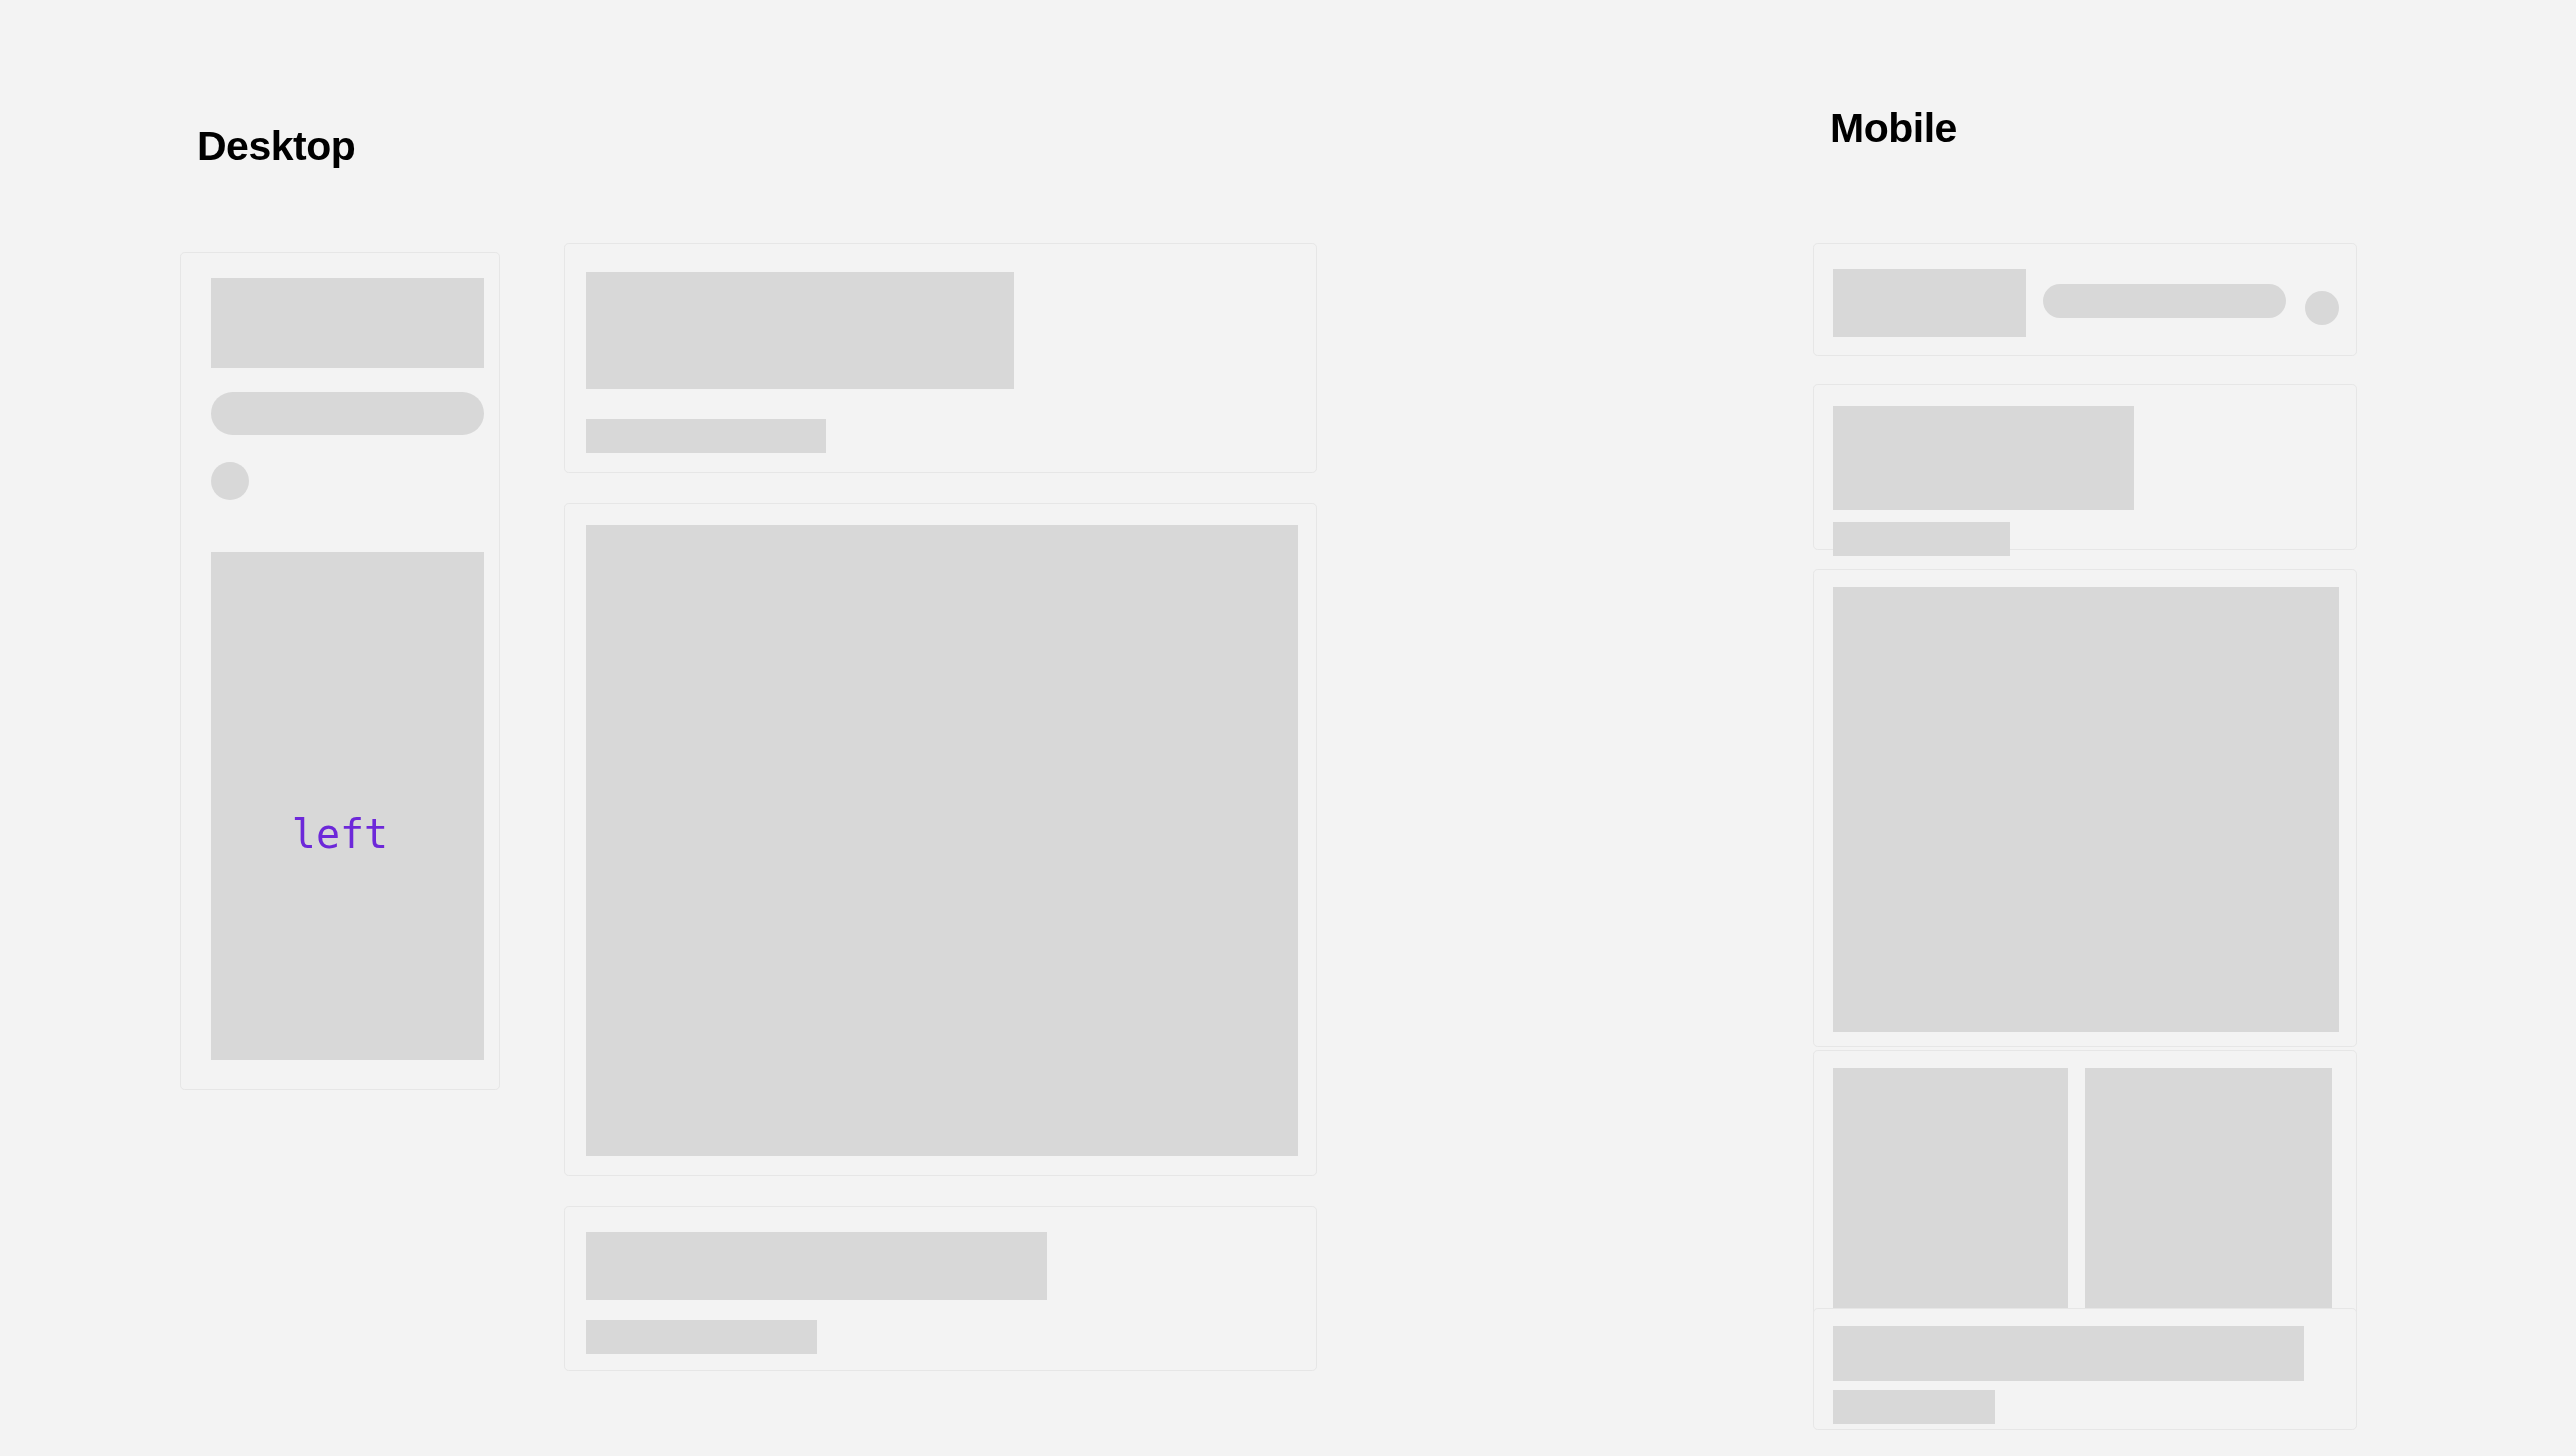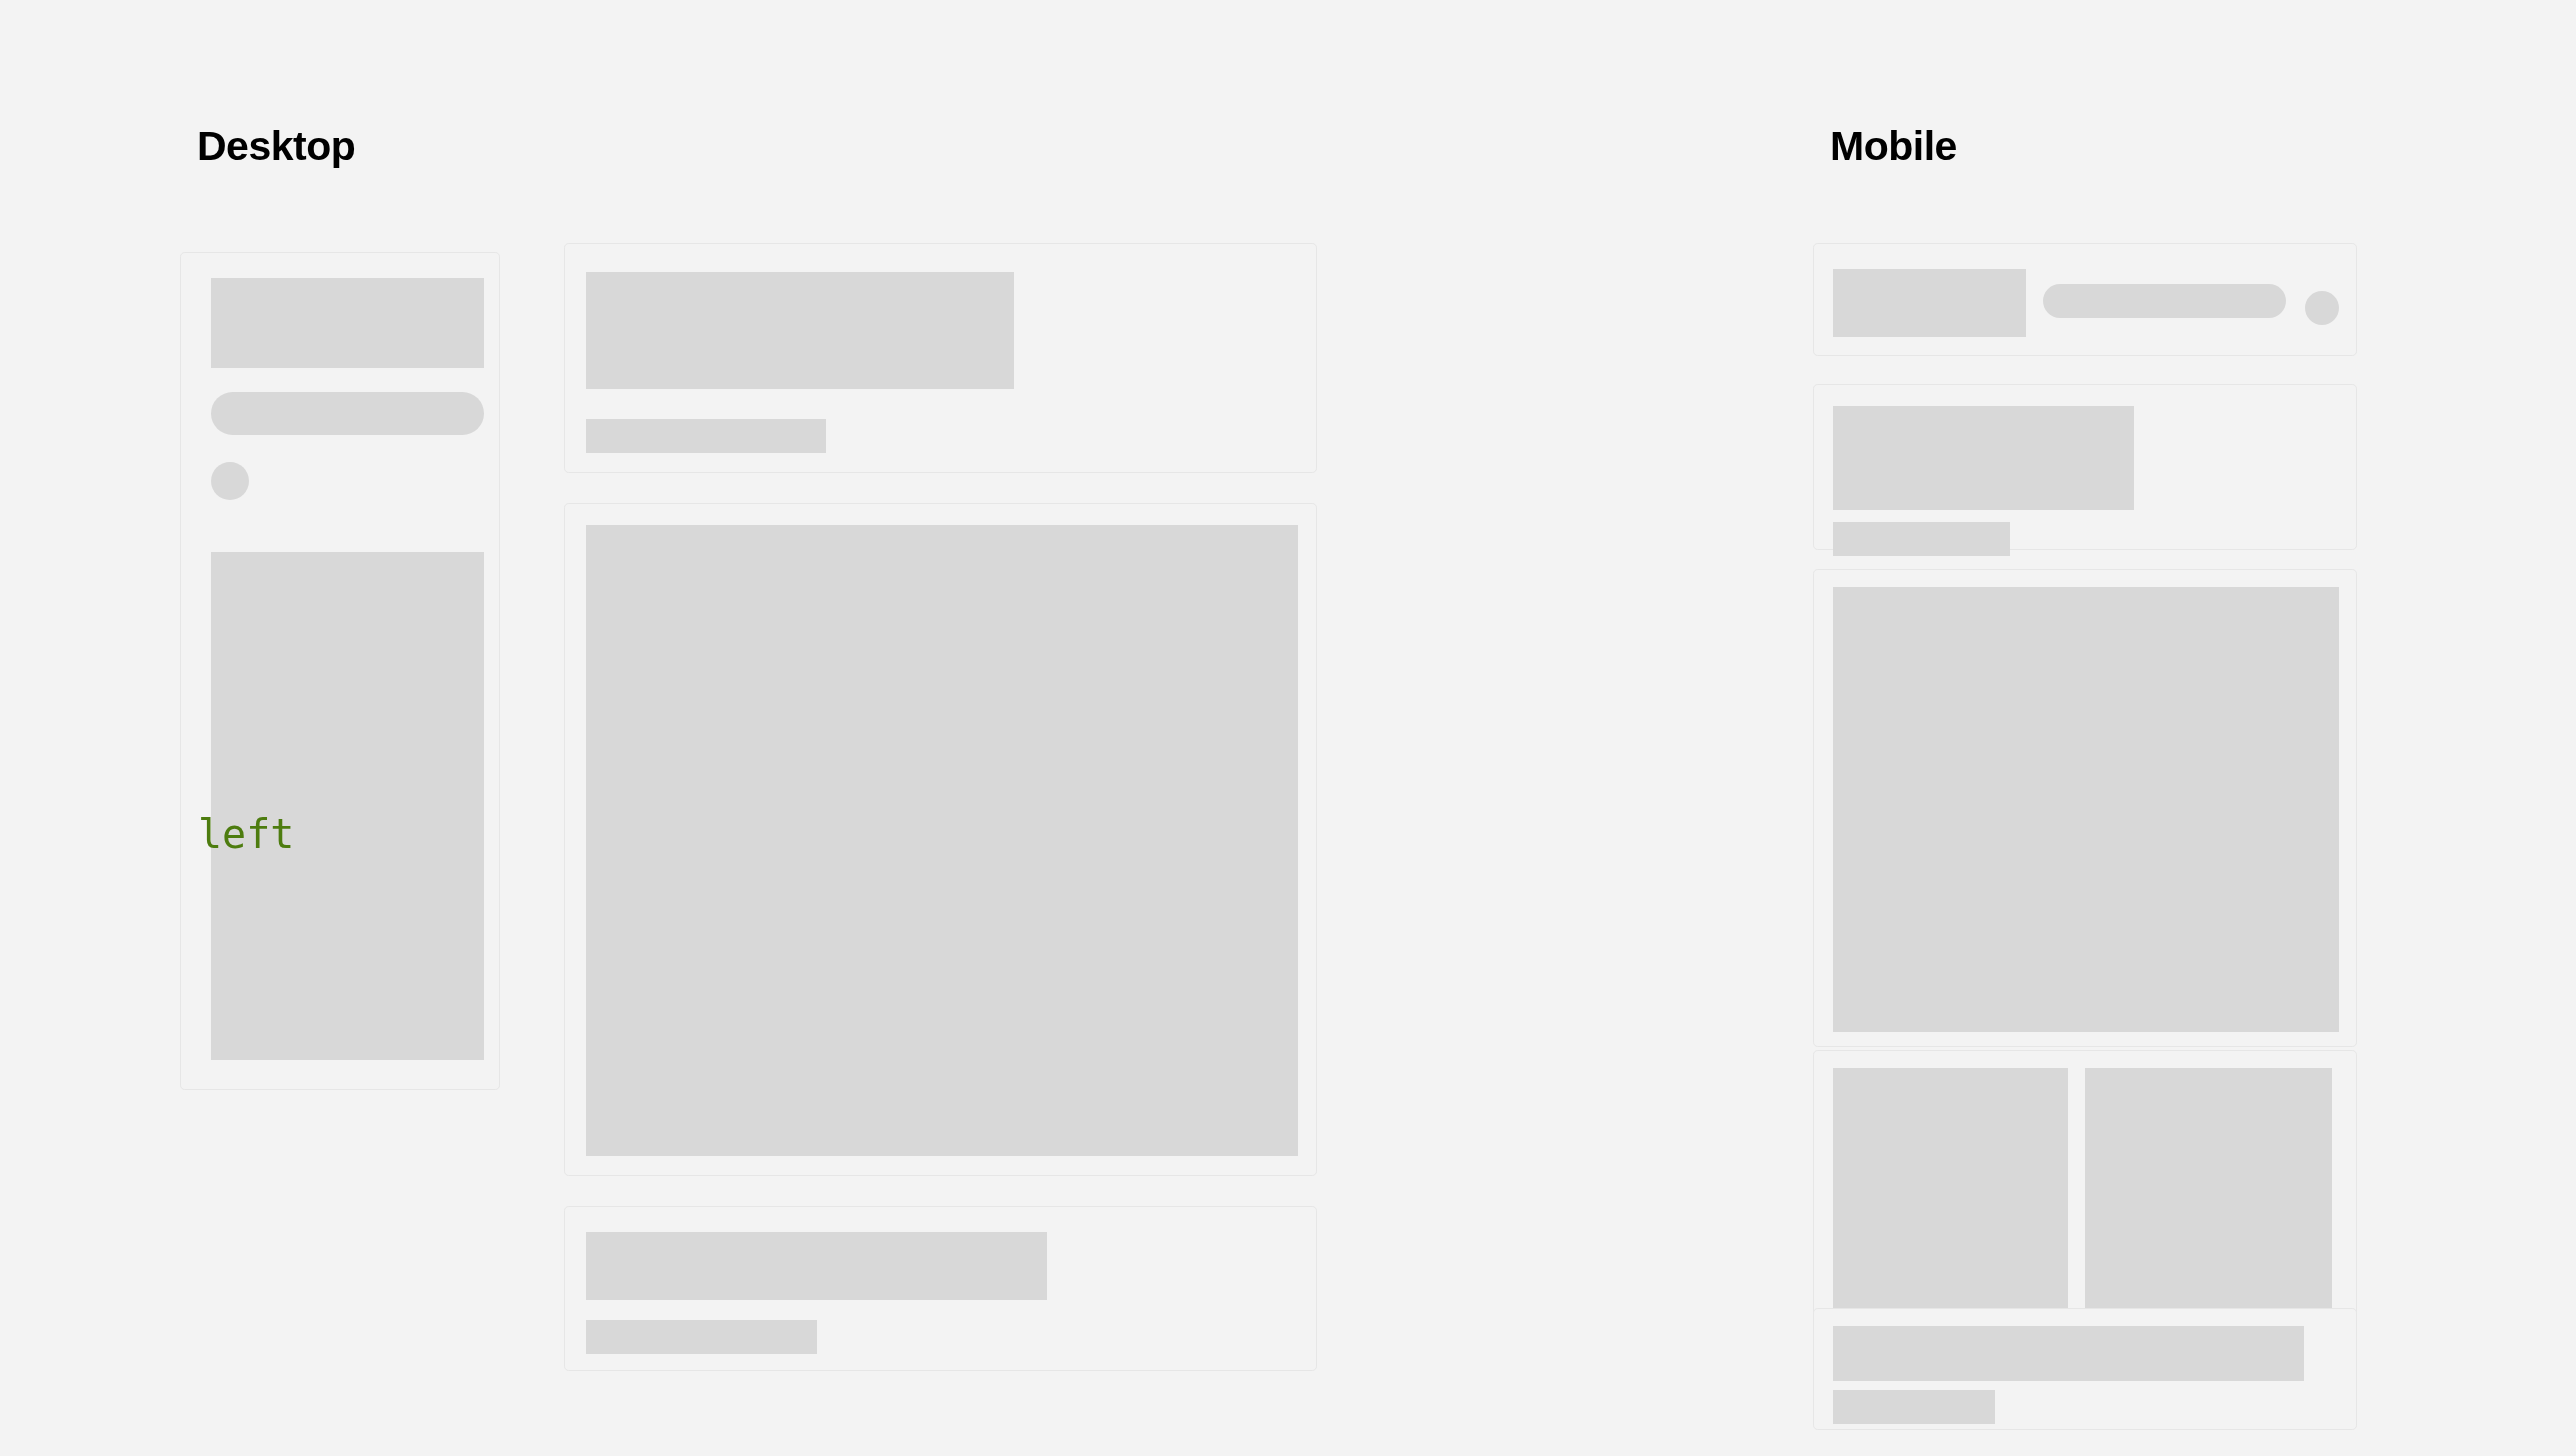--- a/index.html
+++ b/index.html
@@ -15,41 +15,42 @@
   .heading {
     position: absolute;
     font-size: 41px;
     font-weight: 700;
     letter-spacing: -0.5px;
     color: #000;
     line-height: 1;
     white-space: nowrap;
   }
   #heading-desktop { left: 146px; top: 75px; }
-  #heading-mobile  { left: 1779px; top: 75px; }
+  #heading-mobile  { left: 1779px; top: 57px; }
 
   
   .panel {
     position: absolute;
     background: #f3f3f3;
     border: 0.9px solid #e6e6e6;
     border-radius: 4.7px;
   }
 
   
   .blk       { position: absolute; background: #d8d8d8; }
   .blk.pill  { border-radius: 940px; }
   .blk.circ  { border-radius: 50%; }
 
   
   .label {
     position: absolute;
     left: 0; right: 0;
+    text-align: center;
     font-family: "DejaVu Sans Mono", "Liberation Mono", monospace;
-    color: #4d7c0f;
+    color: #6d28d9;
     line-height: 1;
     white-space: nowrap;
     pointer-events: none;
   }
 </style>
 </head>
 <body>
 
 <div class="stage">
 

